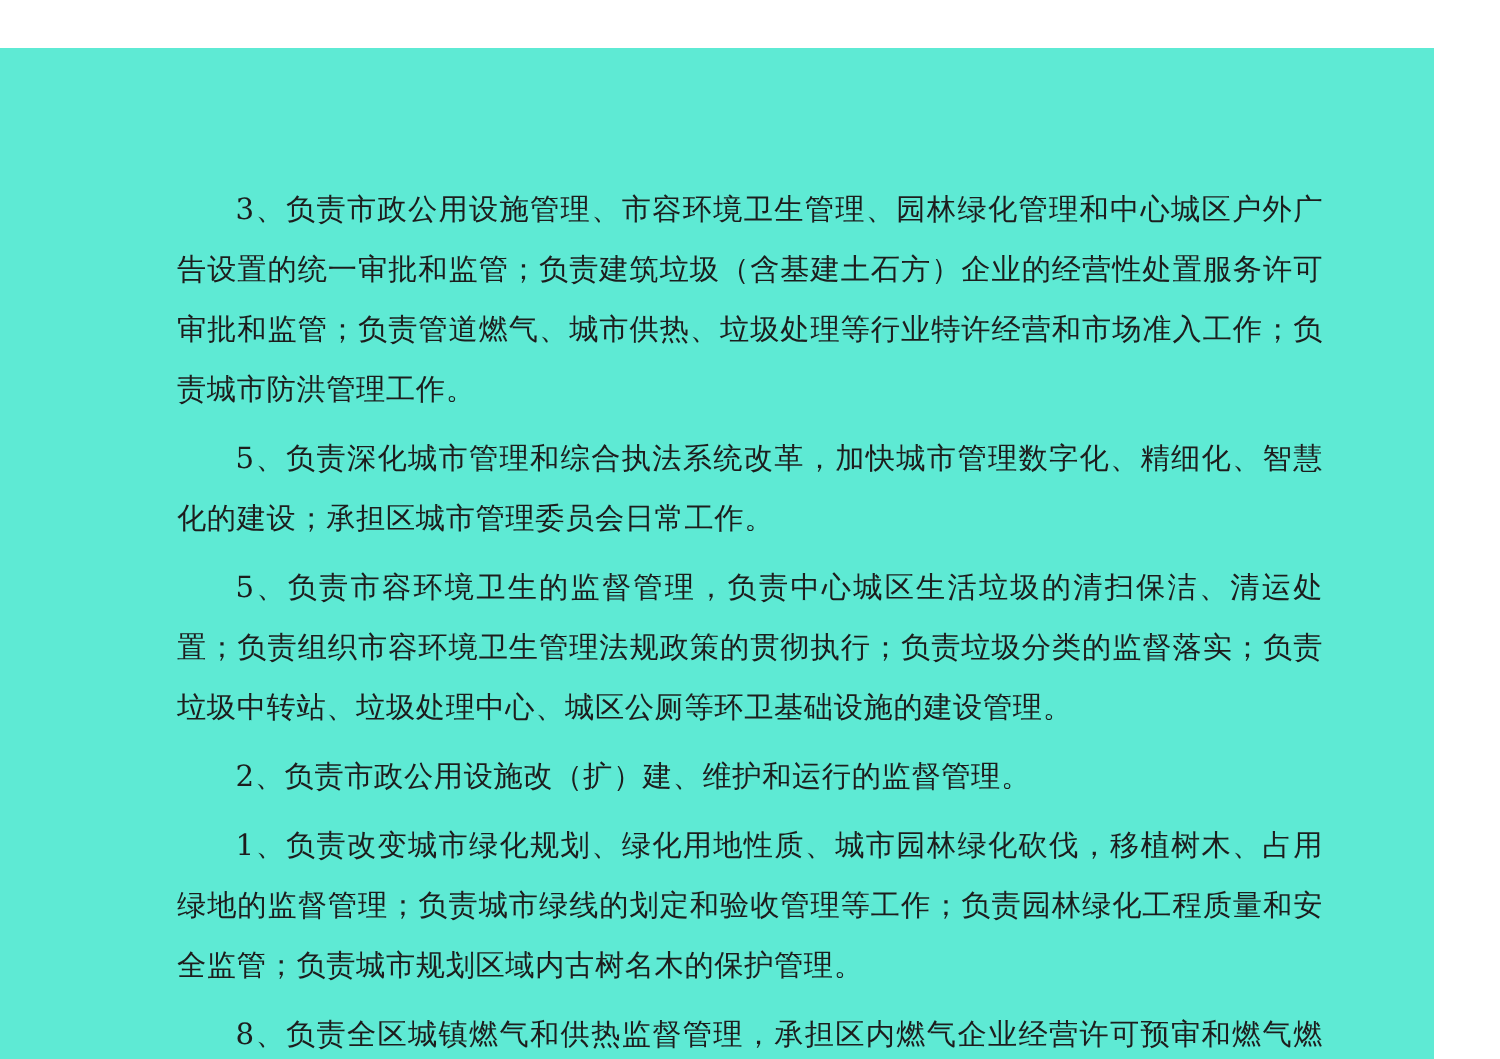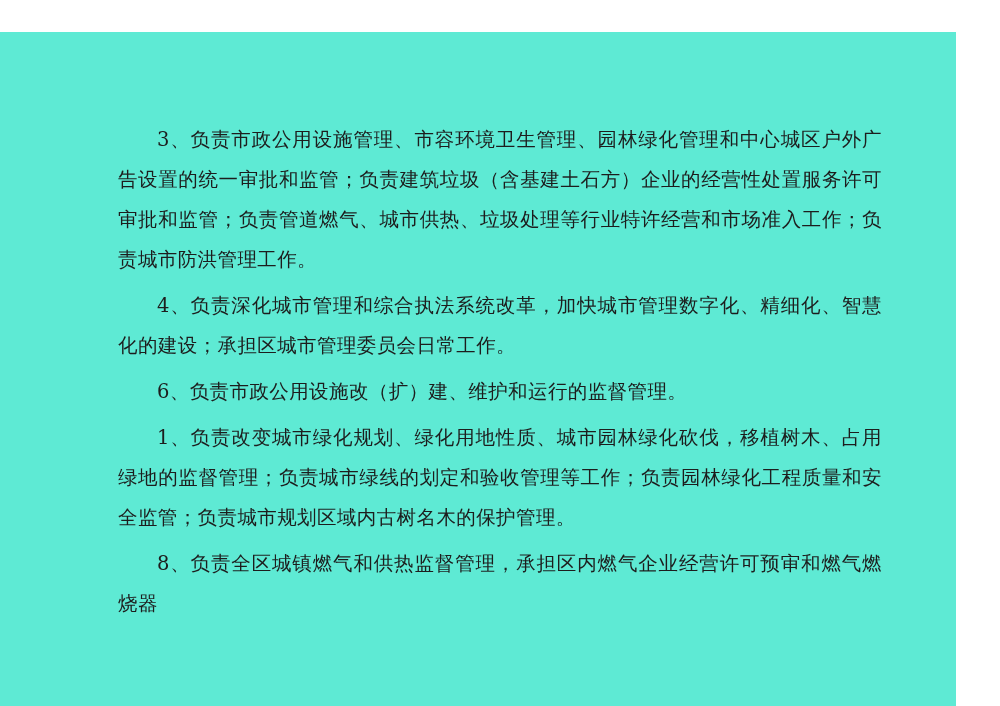--- a/index.html
+++ b/index.html
@@ -43,18 +43,19 @@
   .para:last-child {
     margin-bottom: 0;
   }
 </style>
 </head>
 <body>
 
 <div class="page">
   <div class="content">
     <p class="para">3、负责市政公用设施管理、市容环境卫生管理、园林绿化管理和中心城区户外广告设置的统一审批和监管；负责建筑垃圾（含基建土石方）企业的经营性处置服务许可审批和监管；负责管道燃气、城市供热、垃圾处理等行业特许经营和市场准入工作；负责城市防洪管理工作。</p>
-    <p class="para">4、负责深化城市管理和综合执法系统改革，加快城市管理数字化、精细化、智慧化的建设；承担区城市管理委员会日常工作。</p>
-    <p class="para">6、负责市政公用设施改（扩）建、维护和运行的监督管理。</p>
+    <p class="para">5、负责深化城市管理和综合执法系统改革，加快城市管理数字化、精细化、智慧化的建设；承担区城市管理委员会日常工作。</p>
+    <p class="para">5、负责市容环境卫生的监督管理，负责中心城区生活垃圾的清扫保洁、清运处置；负责组织市容环境卫生管理法规政策的贯彻执行；负责垃圾分类的监督落实；负责垃圾中转站、垃圾处理中心、城区公厕等环卫基础设施的建设管理。</p>
+    <p class="para">2、负责市政公用设施改（扩）建、维护和运行的监督管理。</p>
     <p class="para">1、负责改变城市绿化规划、绿化用地性质、城市园林绿化砍伐，移植树木、占用绿地的监督管理；负责城市绿线的划定和验收管理等工作；负责园林绿化工程质量和安全监管；负责城市规划区域内古树名木的保护管理。</p>
     <p class="para">8、负责全区城镇燃气和供热监督管理，承担区内燃气企业经营许可预审和燃气燃烧器</p>
   </div>
 </div>
 
 </body></html>

